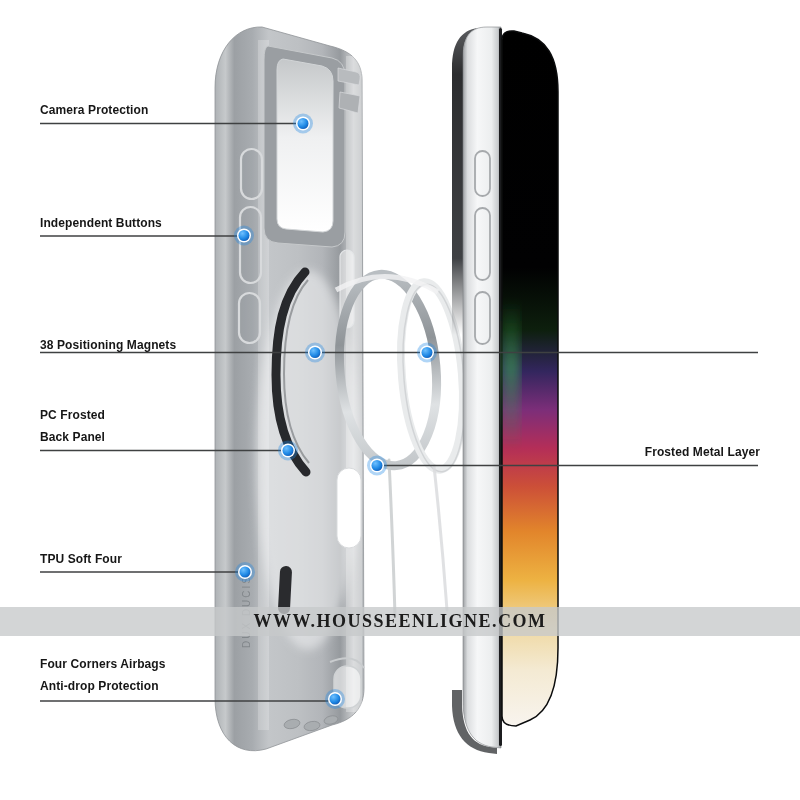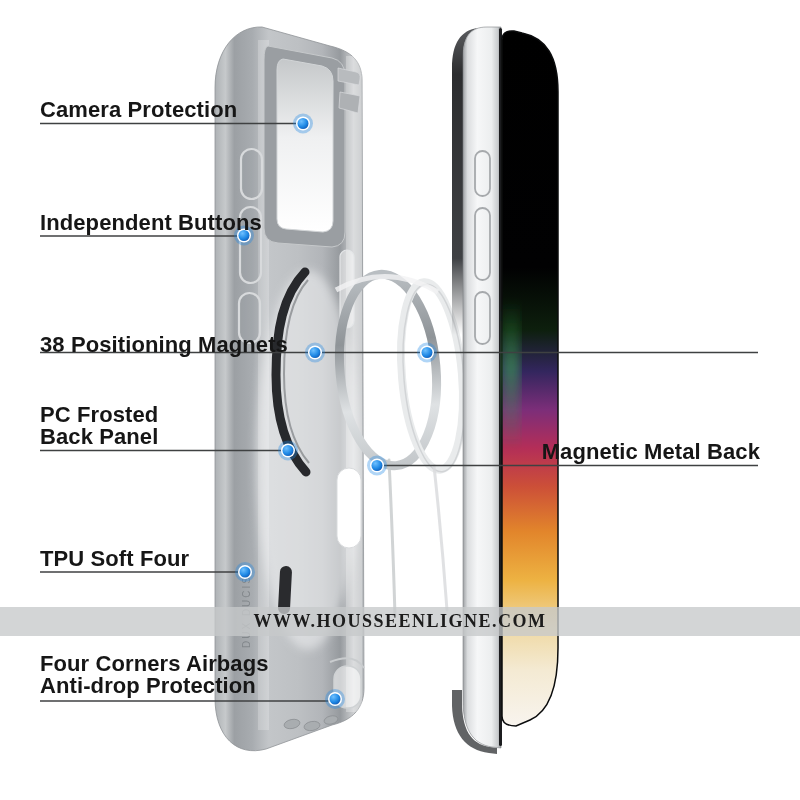--- a/index.html
+++ b/index.html
@@ -1,19 +1,19 @@
 <!DOCTYPE html>
 <html><head>
 <meta charset="utf-8">
 <style>
   html,body{margin:0;padding:0;background:#fff;}
   .page{position:relative;width:800px;height:800px;background:#fff;overflow:hidden;
         font-family:"Liberation Sans",sans-serif;}
   .art{position:absolute;inset:0;z-index:1;}
-  .label{position:absolute;z-index:3;font-weight:700;font-size:22px;line-height:22px;
+  .label{position:absolute;z-index:3;font-weight:700;font-size:12px;line-height:22px;
          color:#161616;letter-spacing:.1px;white-space:pre-line;}
   .label.right{text-align:right;right:40px;}
   .label.left{left:40px;}
   .watermark-band{position:absolute;left:0;top:607px;width:800px;height:29px;z-index:4;
          background:rgba(199,201,203,.78);display:flex;align-items:center;justify-content:center;}
   .watermark-band span{font-family:"Liberation Serif",serif;font-weight:700;font-size:18px;
          color:#1c1c1c;letter-spacing:1.5px;}
 </style>
 </head>
 <body>
@@ -215,19 +215,19 @@
   </svg>
 
   <div class="label left" style="top:99px">Camera Protection</div>
   <div class="label left" style="top:212px">Independent Buttons</div>
   <div class="label left" style="top:334px">38 Positioning Magnets</div>
   <div class="label left" style="top:404px">PC Frosted
 Back Panel</div>
   <div class="label left" style="top:548px">TPU Soft Four</div>
   <div class="label left" style="top:653px">Four Corners Airbags
 Anti-drop Protection</div>
-  <div class="label right" style="top:441px">Magnetic Metal Back</div>
+  <div class="label right" style="top:441px">Frosted Metal Layer</div>
 
   <div class="watermark-band">
     <span>WWW.HOUSSEENLIGNE.COM</span>
   </div>
 
 </div>
 
 </body></html>

